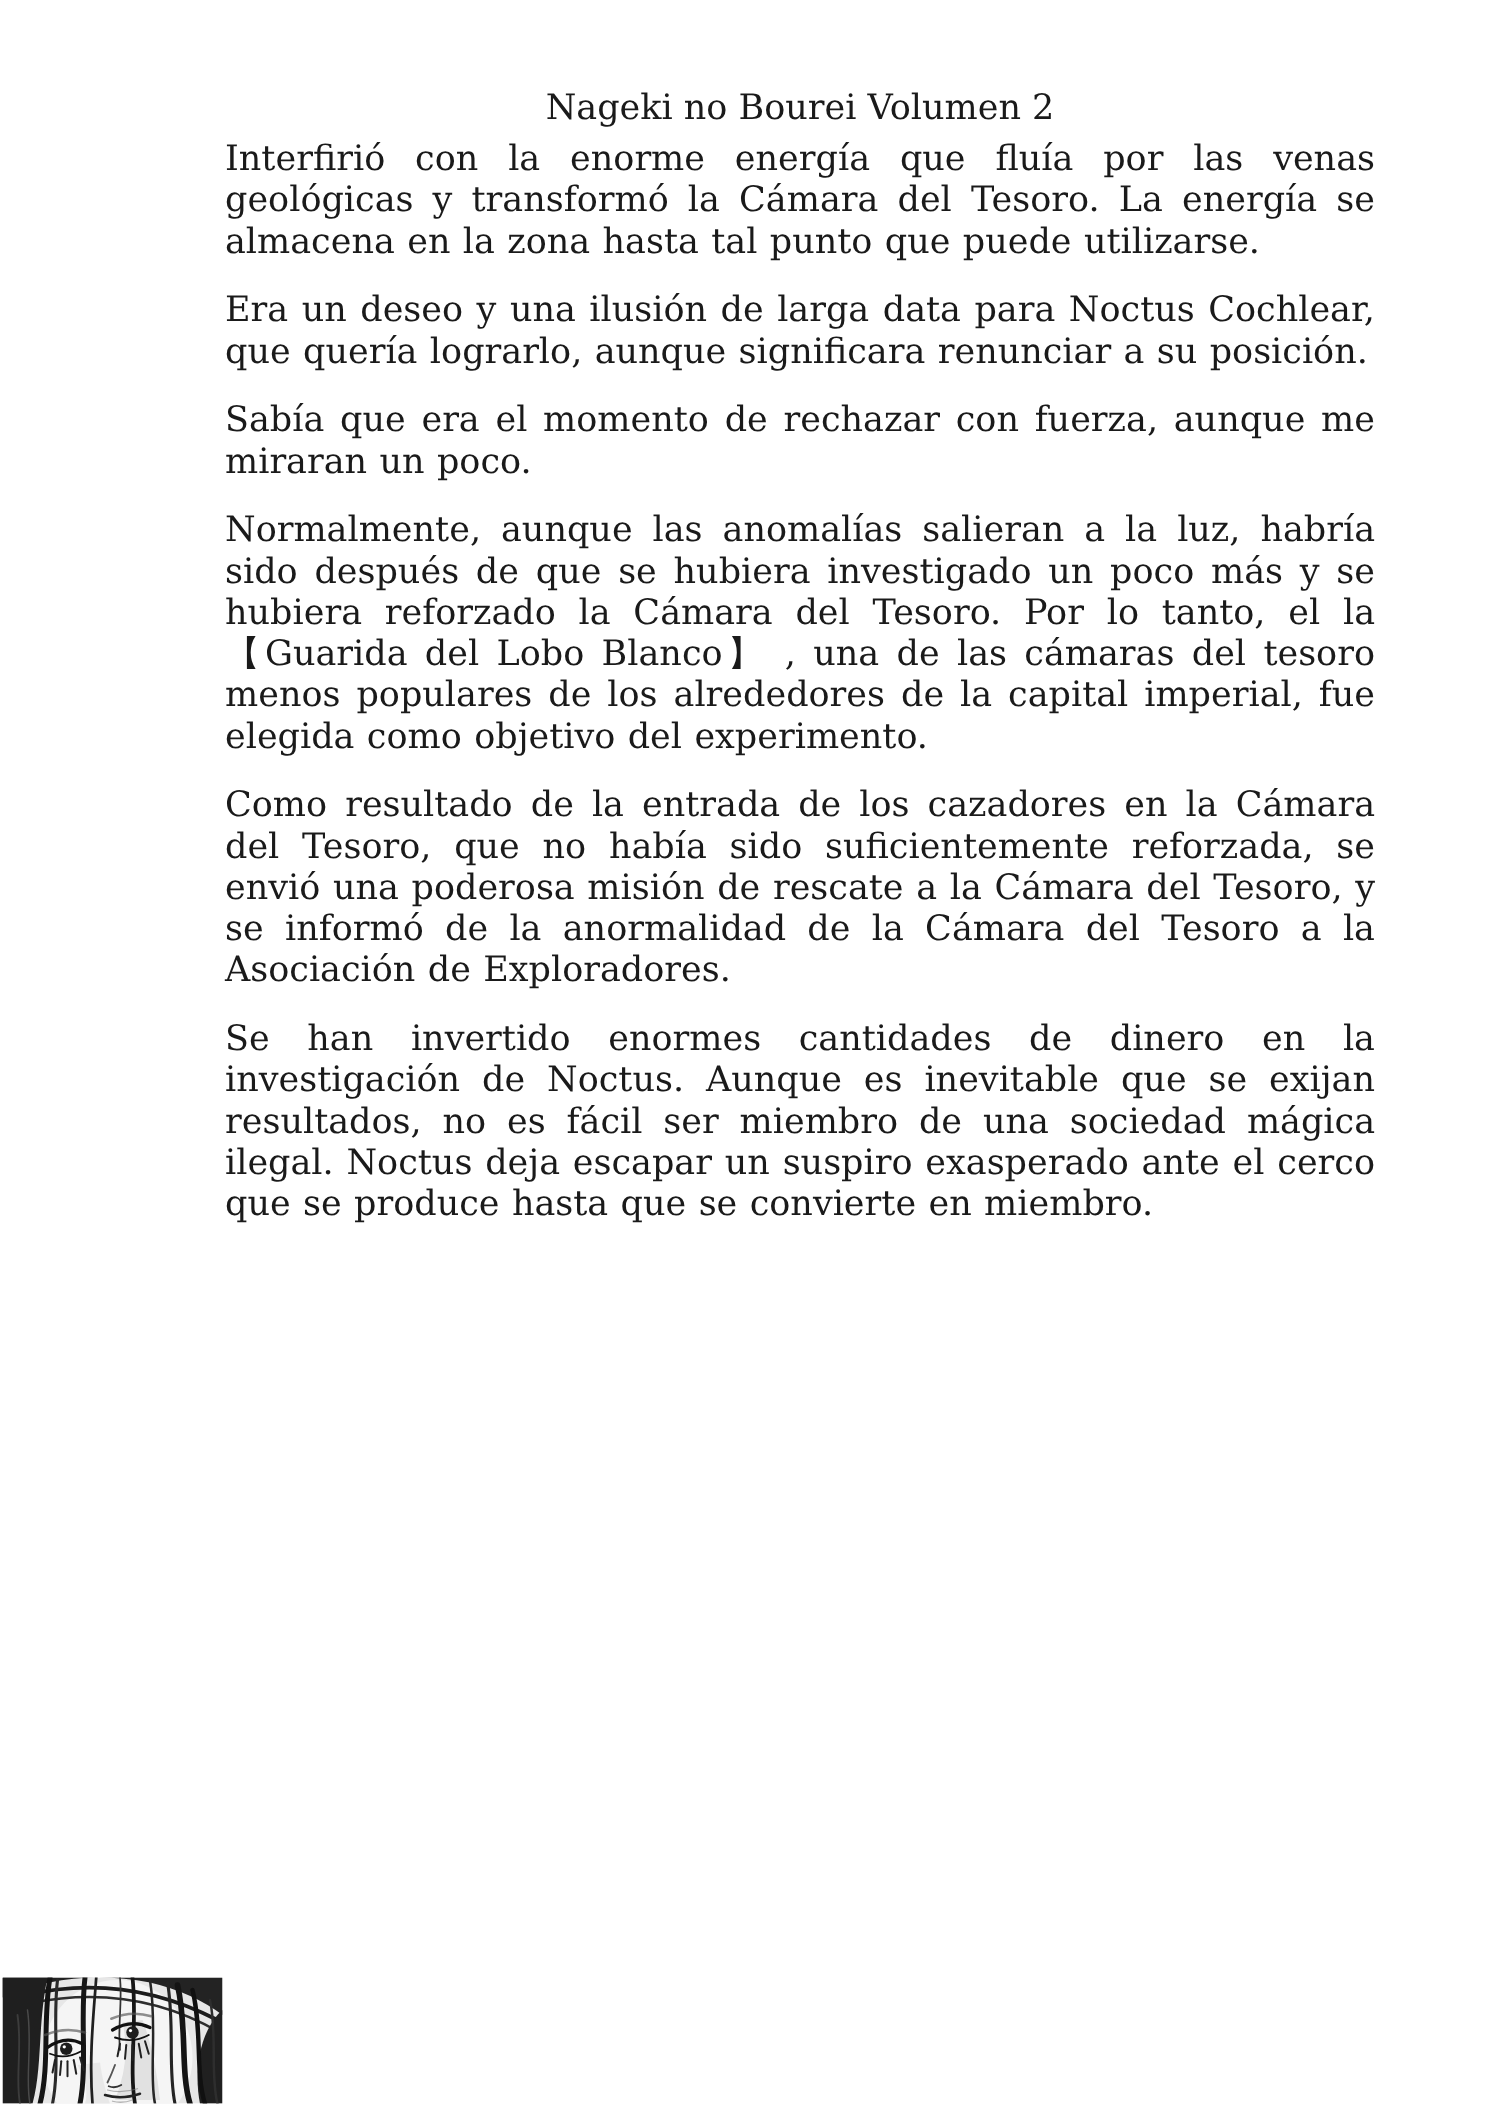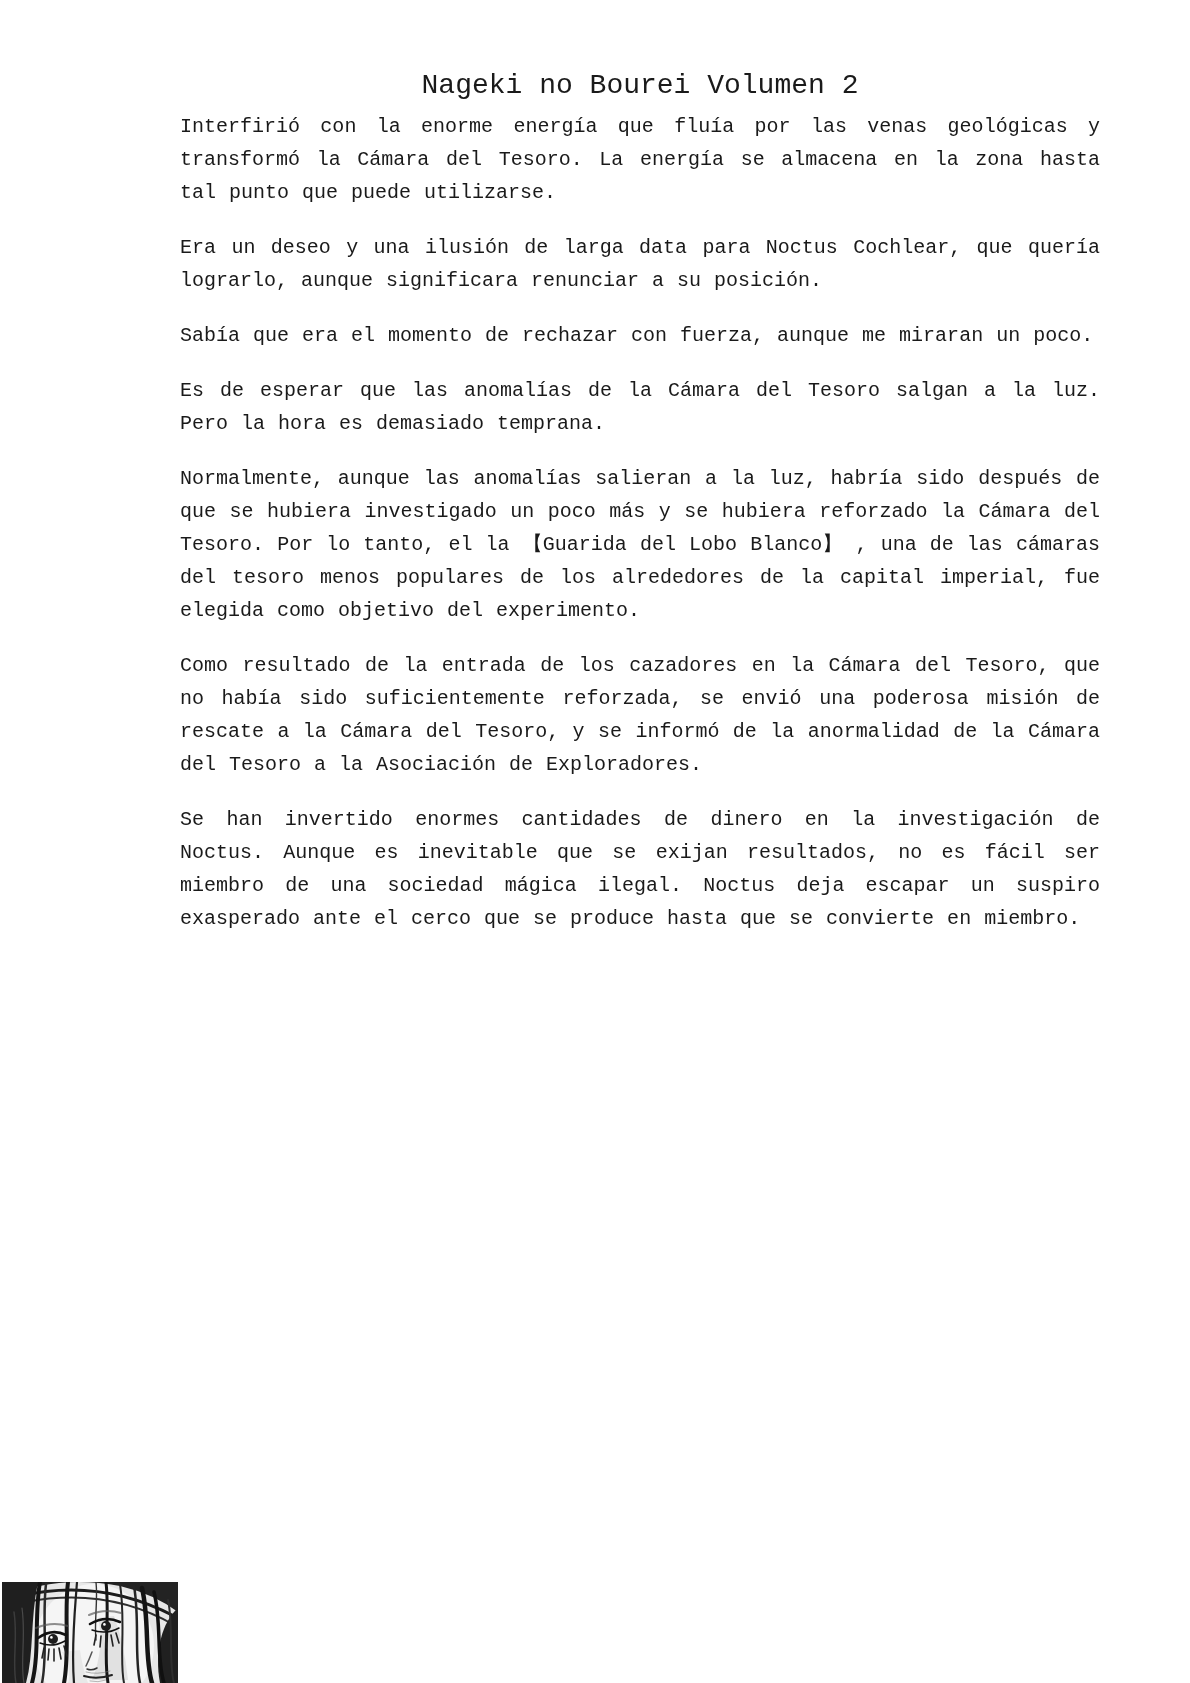--- a/index.html
+++ b/index.html
@@ -8,33 +8,32 @@
     position: relative;
     width: 1190px;
     height: 1683px;
     background: #ffffff;
     overflow: hidden;
     font-family: "DejaVu Serif", "Liberation Serif", serif;
     color: #1a1a1a;
   }
   .content {
     padding: 70px 90px 0 180px;
-    font-family: Liberation Mono, monospace;
   }
   .title-block {
     text-align: center;
     margin-bottom: 9px;
   }
   .title-line {
     font-size: 28px;
     line-height: 31px;
     white-space: nowrap;
   }
   .body-text p {
-    font-size: 20px;
+    font-size: 28px;
     line-height: 33px;
     text-align: justify;
     margin-bottom: 22px;
     word-spacing: 1px;
   }
   .footer-illustration {
     position: absolute;
     left: 2px;
     bottom: 0;
     width: 176px;
@@ -50,21 +49,20 @@
   <div class="content">
 
     <div class="title-block">
       <div class="title-line">Nageki no Bourei Volumen 2</div>
     </div>
 
     <div class="body-text">
       <p>Interfirió con la enorme energía que fluía por las venas geológicas y transformó la Cámara del Tesoro. La energía se almacena en la zona hasta tal punto que puede utilizarse.</p>
       <p>Era un deseo y una ilusión de larga data para Noctus Cochlear, que quería lograrlo, aunque significara renunciar a su posición.</p>
       <p>Sabía que era el momento de rechazar con fuerza, aunque me miraran un poco.</p>
-      <p>Es de esperar que las anomalías de la Cámara del Tesoro salgan a la luz. Pero la hora es demasiado temprana.</p>
       <p>Normalmente, aunque las anomalías salieran a la luz, habría sido después de que se hubiera investigado un poco más y se hubiera reforzado la Cámara del Tesoro. Por lo tanto, el la 【Guarida del Lobo Blanco】 , una de las cámaras del tesoro menos populares de los alrededores de la capital imperial, fue elegida como objetivo del experimento.</p>
       <p>Como resultado de la entrada de los cazadores en la Cámara del Tesoro, que no había sido suficientemente reforzada, se envió una poderosa misión de rescate a la Cámara del Tesoro, y se informó de la anormalidad de la Cámara del Tesoro a la Asociación de Exploradores.</p>
       <p>Se han invertido enormes cantidades de dinero en la investigación de Noctus. Aunque es inevitable que se exijan resultados, no es fácil ser miembro de una sociedad mágica ilegal. Noctus deja escapar un suspiro exasperado ante el cerco que se produce hasta que se convierte en miembro.</p>
     </div>
   </div>
 
   <figure class="footer-illustration" aria-label="grayscale manga panel: close-up of a face partially covered by long dark hair strands, with marked lines under both eyes">
     <svg width="176" height="101" viewBox="0 0 176 101" xmlns="http://www.w3.org/2000/svg">
 
       <rect width="176" height="101" fill="#e7e7e7"></rect>

